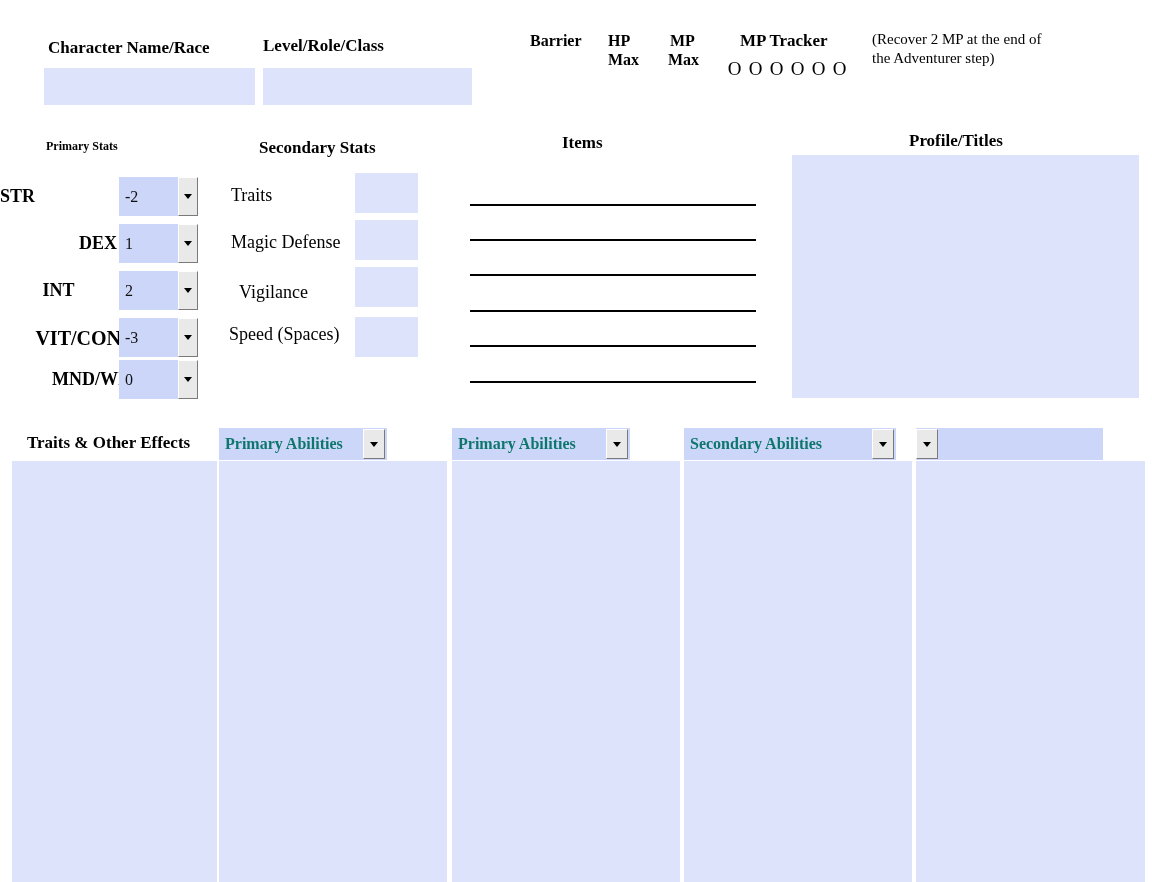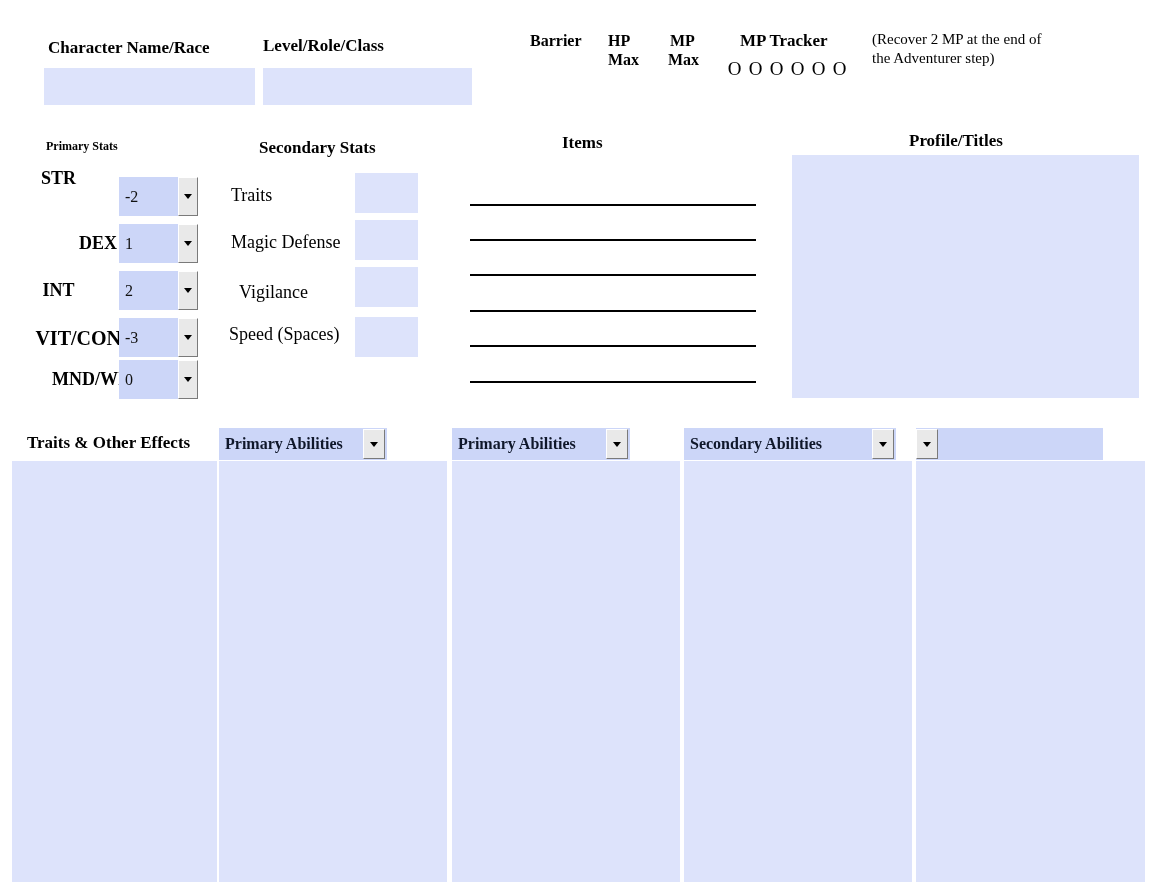--- a/index.html
+++ b/index.html
@@ -121,21 +121,21 @@
     background: #ccd6f8;
     height: 32px;
   }
   .col-header-dropdown .ch-title {
     flex: 1 1 auto;
     display: flex;
     align-items: center;
     padding-left: 6px;
     font-weight: bold;
     font-size: 16px;
-    color: #0f172a;
+    color: #0f766e;
     white-space: nowrap;
   }
   .col-header-dropdown .ch-button {
     flex: 0 0 auto;
     width: 22px;
     margin: 1px 2px 1px 0;
     background: #e9e9e9;
     border-top: 1px solid #ffffff;
     border-left: 1px solid #ffffff;
     border-right: 1px solid #7a7a7a;
@@ -176,21 +176,21 @@
     <span>O</span>
     <span>O</span>
     <span>O</span>
   </div>
 
   <div class="lbl-plain" style="left:872px; top:31px; font-size:15px;">(Recover 2 MP at the end of</div>
   <div class="lbl-plain" style="left:872px; top:50px; font-size:15px;">the Adventurer step)</div>
 
   <div class="lbl-bold" style="left:46px; top:139px; font-size:12px;">Primary Stats</div>
 
-  <div class="lbl-bold" style="left:0; top:168px; width:117px; text-align:center; font-size:18px;">STR</div>
+  <div class="lbl-bold" style="left:0; top:186px; width:117px; text-align:left; font-size:18px;">STR</div>
   <div class="dropdown" style="left:119px; top:177px; width:79px; height:39px;">
     <div class="dd-value">-2</div>
     <div class="dd-button">
       <span class="dd-arrow"></span>
     </div>
   </div>
 
   <div class="lbl-bold" style="left:0; top:233px; width:117px; text-align:right; font-size:18px;">DEX</div>
   <div class="dropdown" style="left:119px; top:224px; width:79px; height:39px;">
     <div class="dd-value">1</div>

